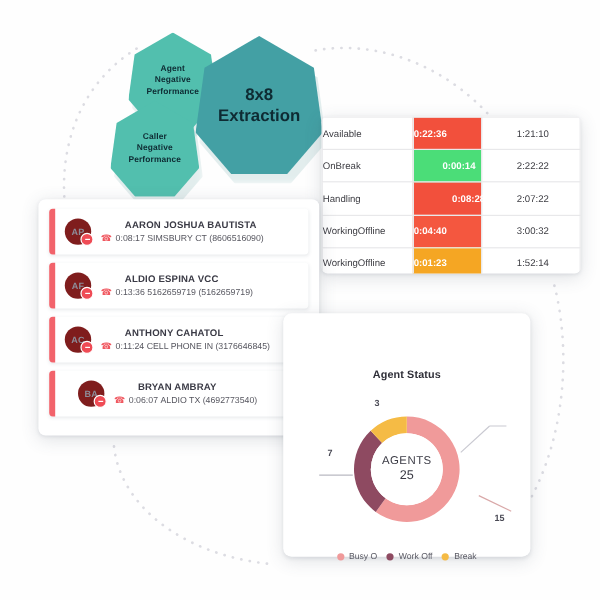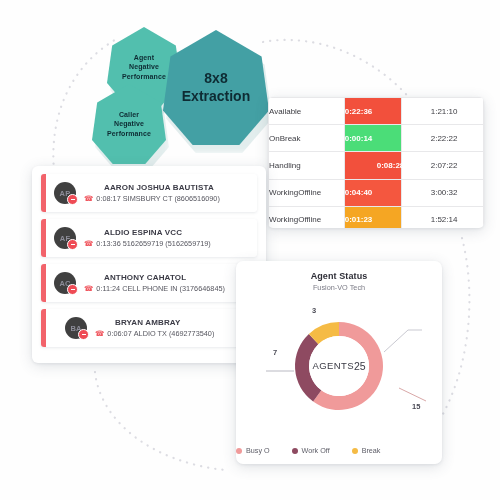--- a/index.html
+++ b/index.html
@@ -136,21 +136,21 @@
     left: 0; top: 0;
     width: 5px; height: 100%;
     background: #f2636b;
     border-radius: 3px 0 0 3px;
   }
   .agent-avatar {
     position: relative;
     flex: 0 0 auto;
     width: 22px; height: 22px;
     border-radius: 50%;
-    background: #404040;
+    background: #7f1d1d;
     color: #8d8d99;
     font-size: 7.5px;
     font-weight: 700;
     display: flex;
     align-items: center;
     justify-content: center;
     letter-spacing: .2px;
   }
   .agent-badge {
     position: absolute;
@@ -204,20 +204,21 @@
     border-radius: 7px;
     padding: 10px 0 0 0;
     box-sizing: border-box;
   }
   #chart-title {
     text-align: center;
     font-size: 9px;
     font-weight: 700;
     color: #2f2f38;
     letter-spacing: .1px;
+    margin-top: 36px;
   }
   #chart-subtitle {
     text-align: center;
     font-size: 7.3px;
     color: #7b7b86;
     margin-top: 2px;
   }
   #donut-wrap {
     position: relative;
     width: 206px;
@@ -227,20 +228,21 @@
     position: absolute;
     left: 0; top: 0;
   }
   #donut-center {
     position: absolute;
     left: 73px; top: 44px;
     width: 60px; height: 60px;
     border-radius: 50%;
     background: #ffffff;
     display: flex;
+    flex-direction: column;
     align-items: center;
     justify-content: center;
     line-height: 1.15;
   }
   #donut-center .lbl {
     font-size: 9.5px;
     color: #3a3a44;
     letter-spacing: .4px;
   }
   #donut-center .val {
@@ -249,22 +251,23 @@
   }
   .leader-label {
     position: absolute;
     font-size: 7.5px;
     color: #4a4a55;
     font-weight: 600;
   }
   #chart-legend {
     display: flex;
     align-items: center;
-    gap: 22px;
-    margin-top: 14px;
+    justify-content: center;
+    gap: 8px;
+    margin-top: 2px;
   }
   .legend-item {
     display: flex;
     align-items: center;
     font-size: 7.2px;
     color: #5c5c66;
   }
   .legend-swatch {
     width: 6px; height: 6px;
     border-radius: 50%;
@@ -313,21 +316,21 @@
   <div class="card" id="status-table-card">
     <table id="status-table">
       <tbody id="status-table-body">
           <tr>
             <td class="c-name">Available</td>
             <td class="c-dur" style="background: rgb(242, 80, 60);">0:22:36</td>
             <td class="c-tot">1:21:10</td>
           </tr>
           <tr>
             <td class="c-name">OnBreak</td>
-            <td class="c-dur" style="background: rgb(75, 221, 120);">0:00:14</td>
+            <td class="c-dur" style="background: rgb(75, 221, 120); padding-left: 24px;">0:00:14</td>
             <td class="c-tot">2:22:22</td>
           </tr>
           <tr>
             <td class="c-name">Handling</td>
             <td class="c-dur" style="background: rgb(242, 80, 60); padding-left: 32px;">0:08:28</td>
             <td class="c-tot">2:07:22</td>
           </tr>
           <tr>
             <td class="c-name">WorkingOffline</td>
             <td class="c-dur" style="background: rgb(244, 87, 63);">0:04:40</td>
@@ -394,21 +397,20 @@
           <div class="agent-text">
             <div class="agent-name">BRYAN AMBRAY</div>
             <div class="agent-meta"><span class="phone-icon">☎</span><span>0:06:07</span>&nbsp;<span>ALDIO TX</span>&nbsp;<span>(4692773540)</span></div>
           </div>
         </div>
       </div>
   </div>
 
   <div class="card" id="agent-status-card">
     <div id="chart-title">Agent Status</div>
-    <div id="chart-subtitle">Fusion-VO Tech</div>
 
     <div id="donut-wrap">
       <svg id="donut-svg" width="206" height="140" viewBox="0 0 206 140">
         <g id="donut-slices">
             <path d="M103,30 A44,44 0 1 1 77.13744889913119,109.59674775249769 L85.3664424312258,98.27050983124843 A30,30 0 1 0 103,44 Z" fill="#f09a9a"></path>
             <path d="M77.13744889913119,109.59674775249769 A44,44 0 0 1 72.87992733913771,41.92538039345789 L82.46358682213935,52.130941177357656 A30,30 0 0 0 85.3664424312258,98.27050983124843 Z" fill="#8e4a61"></path>
             <path d="M72.87992733913771,41.92538039345789 A44,44 0 0 1 102.99999999999999,30 L103,44 A30,30 0 0 0 82.46358682213935,52.130941177357656 Z" fill="#f5bb45"></path>
           </g>
         <g id="donut-leaders">
           <line x1="148" y1="60" x2="172" y2="38" stroke="#c9c9d1" stroke-width="1"></line>

